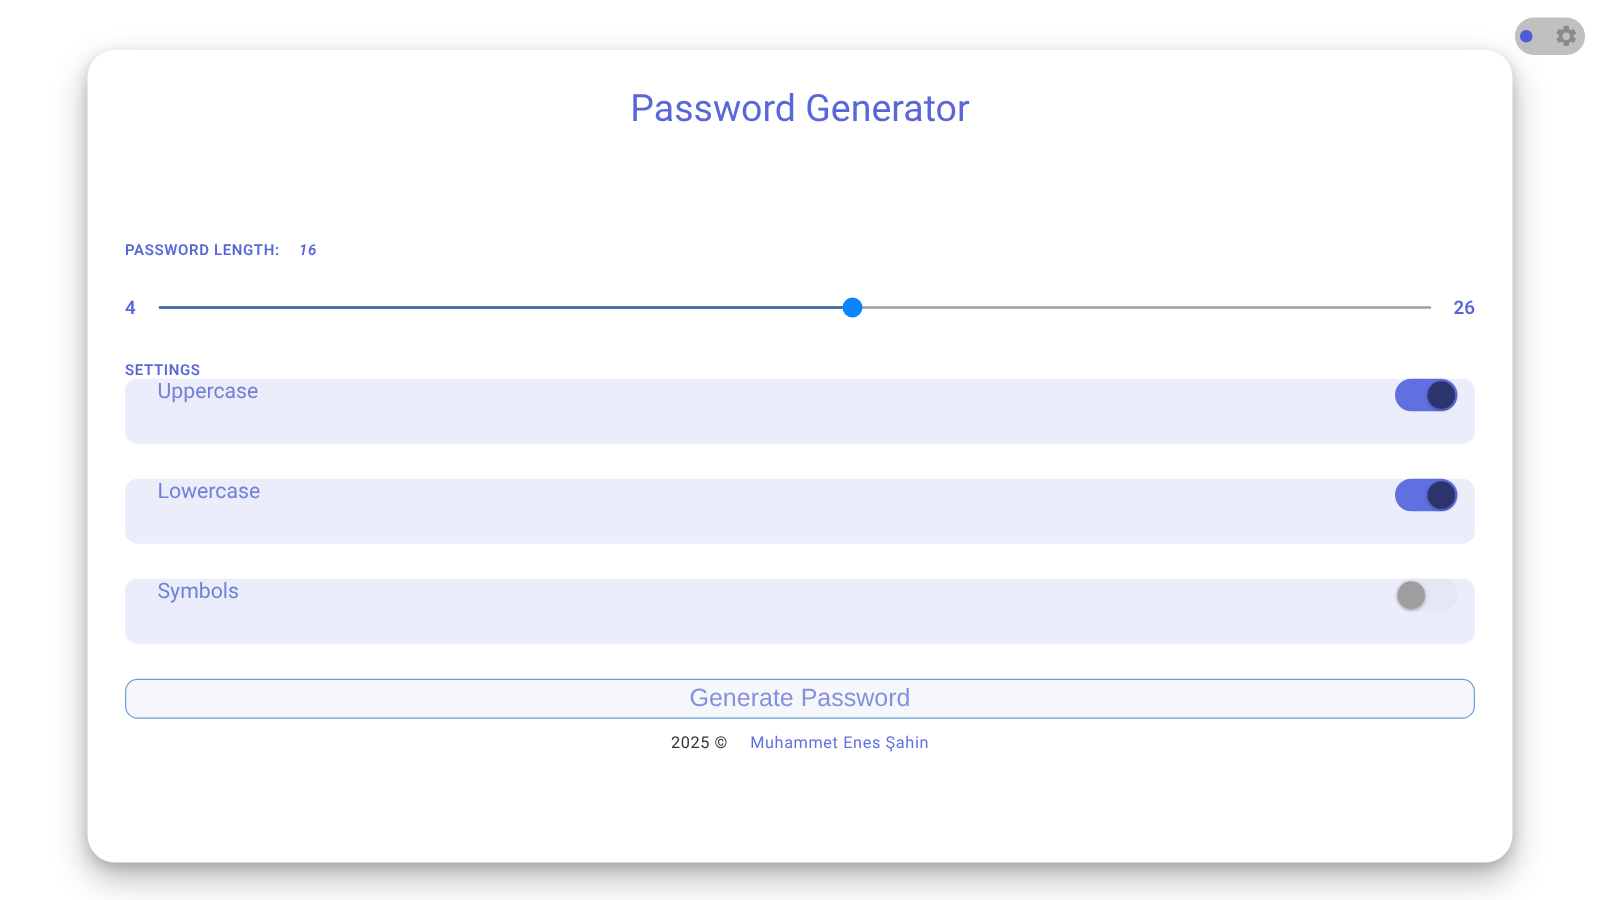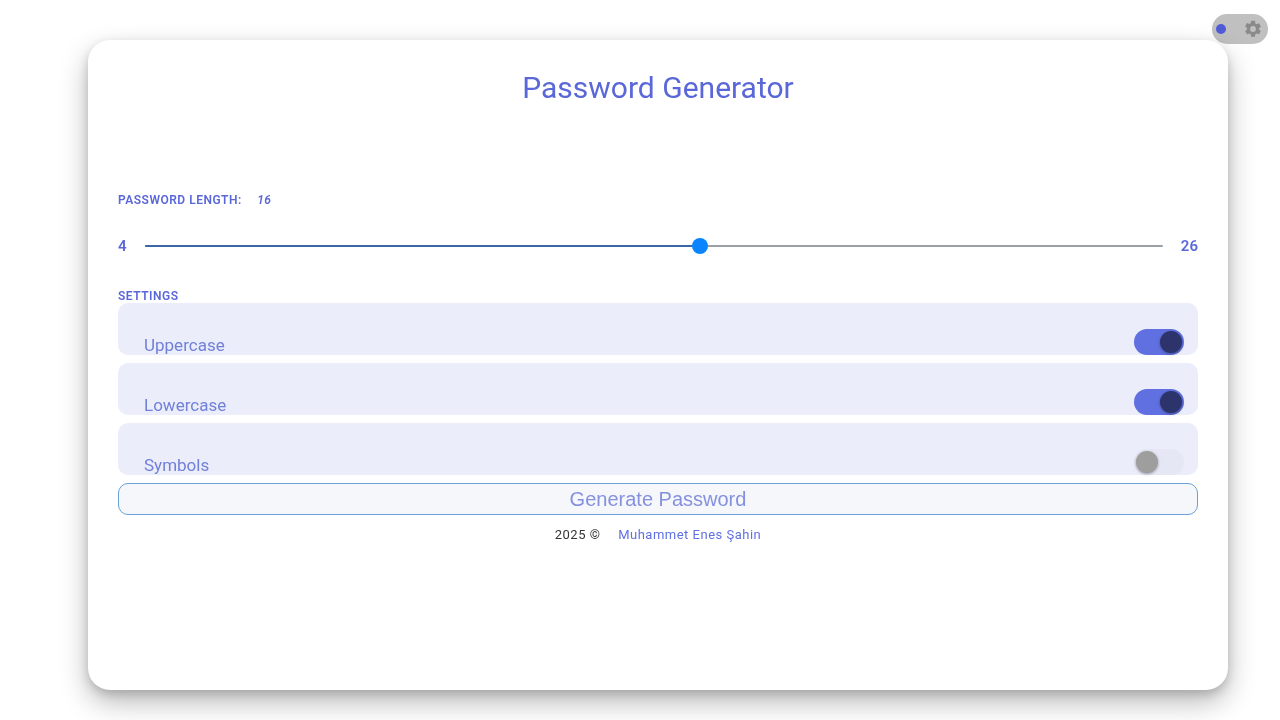--- a/index.html
+++ b/index.html
@@ -21,21 +21,21 @@
   .theme-toggle .dot {
     width: 10px; height: 10px; border-radius: 50%; background: #4f5cd6;
   }
   .theme-toggle .gear {
     width: 22px; height: 22px; margin-left: auto; display:flex; align-items:center; justify-content:center;
   }
   .theme-toggle .gear svg { width: 20px; height: 20px; fill: #8a8a8a; }
 
   .card {
     position: absolute;
-    left: 88px;
+    left: 70px;
     top: 40px;
     width: 1140px;
     height: 650px;
     background: #ffffff;
     border-radius: 22px;
     box-shadow: 0 12px 28px rgba(0,0,0,0.28), 0 4px 10px rgba(0,0,0,0.15);
     padding: 24px 30px 18px 30px;
     display: flex;
     flex-direction: column;
   }
@@ -99,23 +99,23 @@
     text-transform: uppercase;
     margin-top: 34px;
     margin-bottom: 0;
   }
 
   .setting-row {
     background: #ebedfb;
     border-radius: 10px;
     height: 52px;
     display: flex;
-    align-items: flex-end;
+    align-items: flex-start;
     padding: 0 14px 0 26px;
-    margin-bottom: 8px;
+    margin-bottom: 28px;
   }
   .setting-row:last-of-type { margin-bottom: 14px; }
   .setting-name {
     font-size: 17px;
     color: #7180d8;
     font-weight: 400;
   }
   .toggle {
     margin-left: auto;
     width: 50px; height: 26px; border-radius: 13px;

